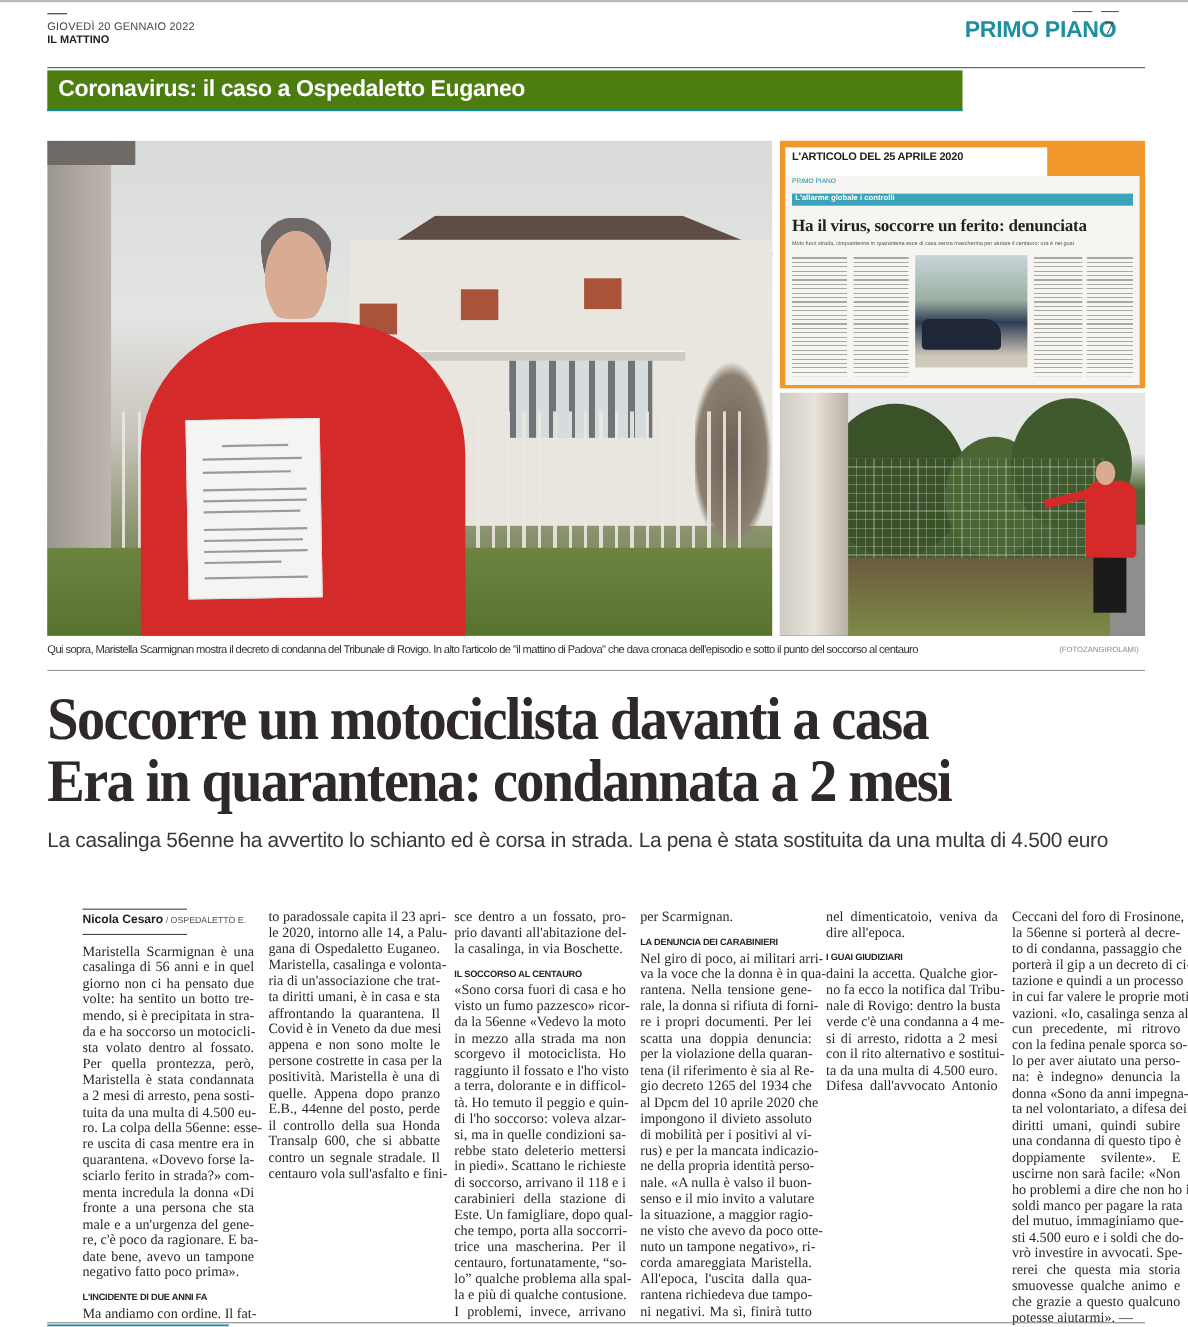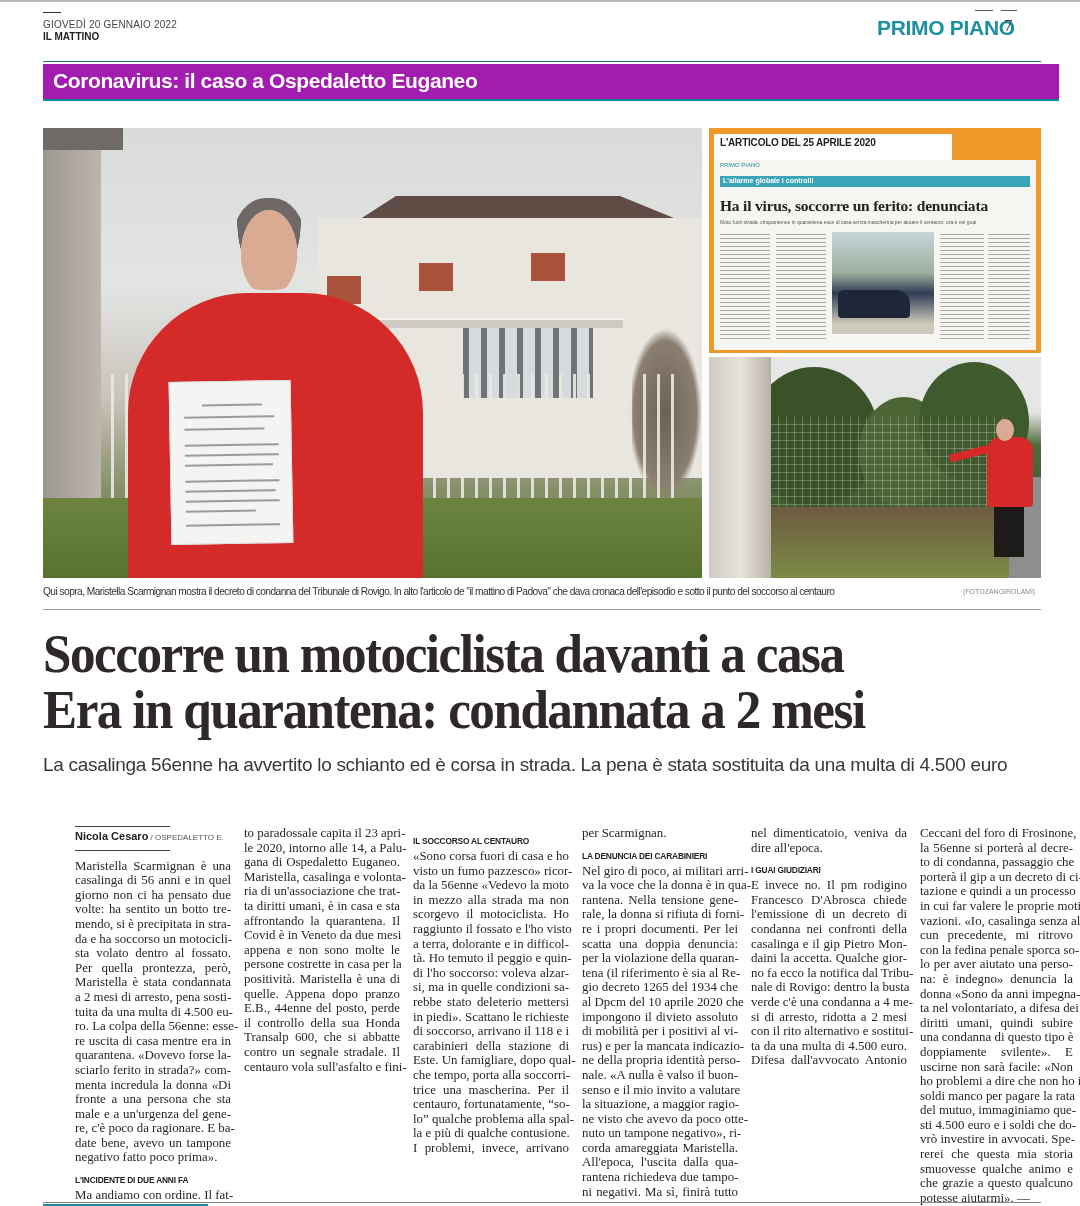--- a/index.html
+++ b/index.html
@@ -12,21 +12,21 @@
   .masthead-left .tick { width: 18px; height: 1px; background: #333; margin-bottom: 6px; }
   .masthead-date { font-family: "Liberation Sans", sans-serif; font-size: 10px; color: #444; letter-spacing: 0.2px; line-height: 12px; }
   .masthead-paper { font-family: "Liberation Sans", sans-serif; font-size: 10px; font-weight: bold; color: #222; line-height: 12px; }
 
   .section-label { position: absolute; left: 877px; top: 16px; font-family: "Liberation Sans", sans-serif; font-weight: bold; font-size: 21px; color: #1c8fa1; letter-spacing: -0.3px; }
   .section-label-tick { position: absolute; left: 975px; top: 10px; width: 18px; height: 1px; background: #555; }
   .page-number { position: absolute; left: 1004px; top: 16px; font-family: "Liberation Serif", serif; font-size: 17px; color: #444; }
   .page-number-tick { position: absolute; left: 1001px; top: 10px; width: 16px; height: 1px; background: #555; }
 
   .topic-rule { position: absolute; left: 43px; top: 61px; width: 998px; height: 1px; background: #1f6f7c; }
-  .topic-banner { position: absolute; left: 43px; top: 64px; width: 1016px; height: 37px; background: #a21caf; border-bottom: 2px solid #088a9c; }
+  .topic-banner { position: absolute; left: 43px; top: 64px; width: 832px; height: 37px; background: #4d7c0f; border-bottom: 2px solid #088a9c; }
   .topic-banner span { position: absolute; left: 10px; top: 5px; font-family: "Liberation Sans", sans-serif; font-weight: bold; font-size: 21px; color: #ffffff; letter-spacing: -0.4px; }
 
   
   .photo-main { position: absolute; left: 43px; top: 128px; width: 659px; height: 450px; overflow: hidden;
     background: linear-gradient(#d8dbd9 0%, #e3e5e3 35%, #c9c3bb 60%, #86906a 80%, #6e8244 100%); }
   .pm-wall { position: absolute; left: 0; top: 0; width: 58px; height: 370px; background: linear-gradient(90deg,#9c9791,#bdb6ad); }
   .pm-wall-cap { position: absolute; left: 0; top: 0; width: 80px; height: 22px; background: #6f6a66; }
   .pm-house { position: absolute; left: 275px; top: 90px; width: 384px; height: 260px; background: #e9e6e0; }
   .pm-roof { position: absolute; left: 265px; top: 68px; width: 400px; height: 36px; background: #5f4c45; clip-path: polygon(8% 100%, 22% 0, 78% 0, 100% 100%); }
   .pm-window { position: absolute; width: 34px; height: 28px; background: #a9533b; }
@@ -236,20 +236,25 @@
       <span class="line">quelle. Appena dopo pranzo</span>
       <span class="line">E.B., 44enne del posto, perde</span>
       <span class="line">il controllo della sua Honda</span>
       <span class="line">Transalp 600, che si abbatte</span>
       <span class="line">contro un segnale stradale. Il</span>
       <span class="line">centauro vola sull'asfalto e fini-</span>
     </div>
 </div>
 
 <div class="col" style="left:381px;width:156px;">
+  <div>
+      <span class="line">sce dentro a un fossato, pro-</span>
+      <span class="line">prio davanti all'abitazione del-</span>
+      <span class="line last">la casalinga, in via Boschette.</span>
+    </div>
   <div class="subhead">IL SOCCORSO AL CENTAURO</div>
   <div>
       <span class="line">«Sono corsa fuori di casa e ho</span>
       <span class="line">visto un fumo pazzesco» ricor-</span>
       <span class="line">da la 56enne «Vedevo la moto</span>
       <span class="line">in mezzo alla strada ma non</span>
       <span class="line">scorgevo il motociclista. Ho</span>
       <span class="line">raggiunto il fossato e l'ho visto</span>
       <span class="line">a terra, dolorante e in difficol-</span>
       <span class="line">tà. Ho temuto il peggio e quin-</span>
@@ -300,27 +305,20 @@
       <span class="line">ni negativi. Ma sì, finirà tutto</span>
     </div>
 </div>
 
 <div class="col" style="left:719px;width:156px;">
   <div>
       <span class="line">nel dimenticatoio, veniva da</span>
       <span class="line last">dire all'epoca.</span>
     </div>
   <div class="subhead">I GUAI GIUDIZIARI</div>
-  <div>
-      <span class="line">E invece no. Il pm rodigino</span>
-      <span class="line">Francesco D'Abrosca chiede</span>
-      <span class="line">l'emissione di un decreto di</span>
-      <span class="line">condanna nei confronti della</span>
-      <span class="line">casalinga e il gip Pietro Mon-</span>
-    </div>
   <div>
       <span class="line">daini la accetta. Qualche gior-</span>
       <span class="line">no fa ecco la notifica dal Tribu-</span>
       <span class="line">nale di Rovigo: dentro la busta</span>
       <span class="line">verde c'è una condanna a 4 me-</span>
       <span class="line">si di arresto, ridotta a 2 mesi</span>
       <span class="line">con il rito alternativo e sostitui-</span>
       <span class="line">ta da una multa di 4.500 euro.</span>
       <span class="line">Difesa dall'avvocato Antonio</span>
     </div>

